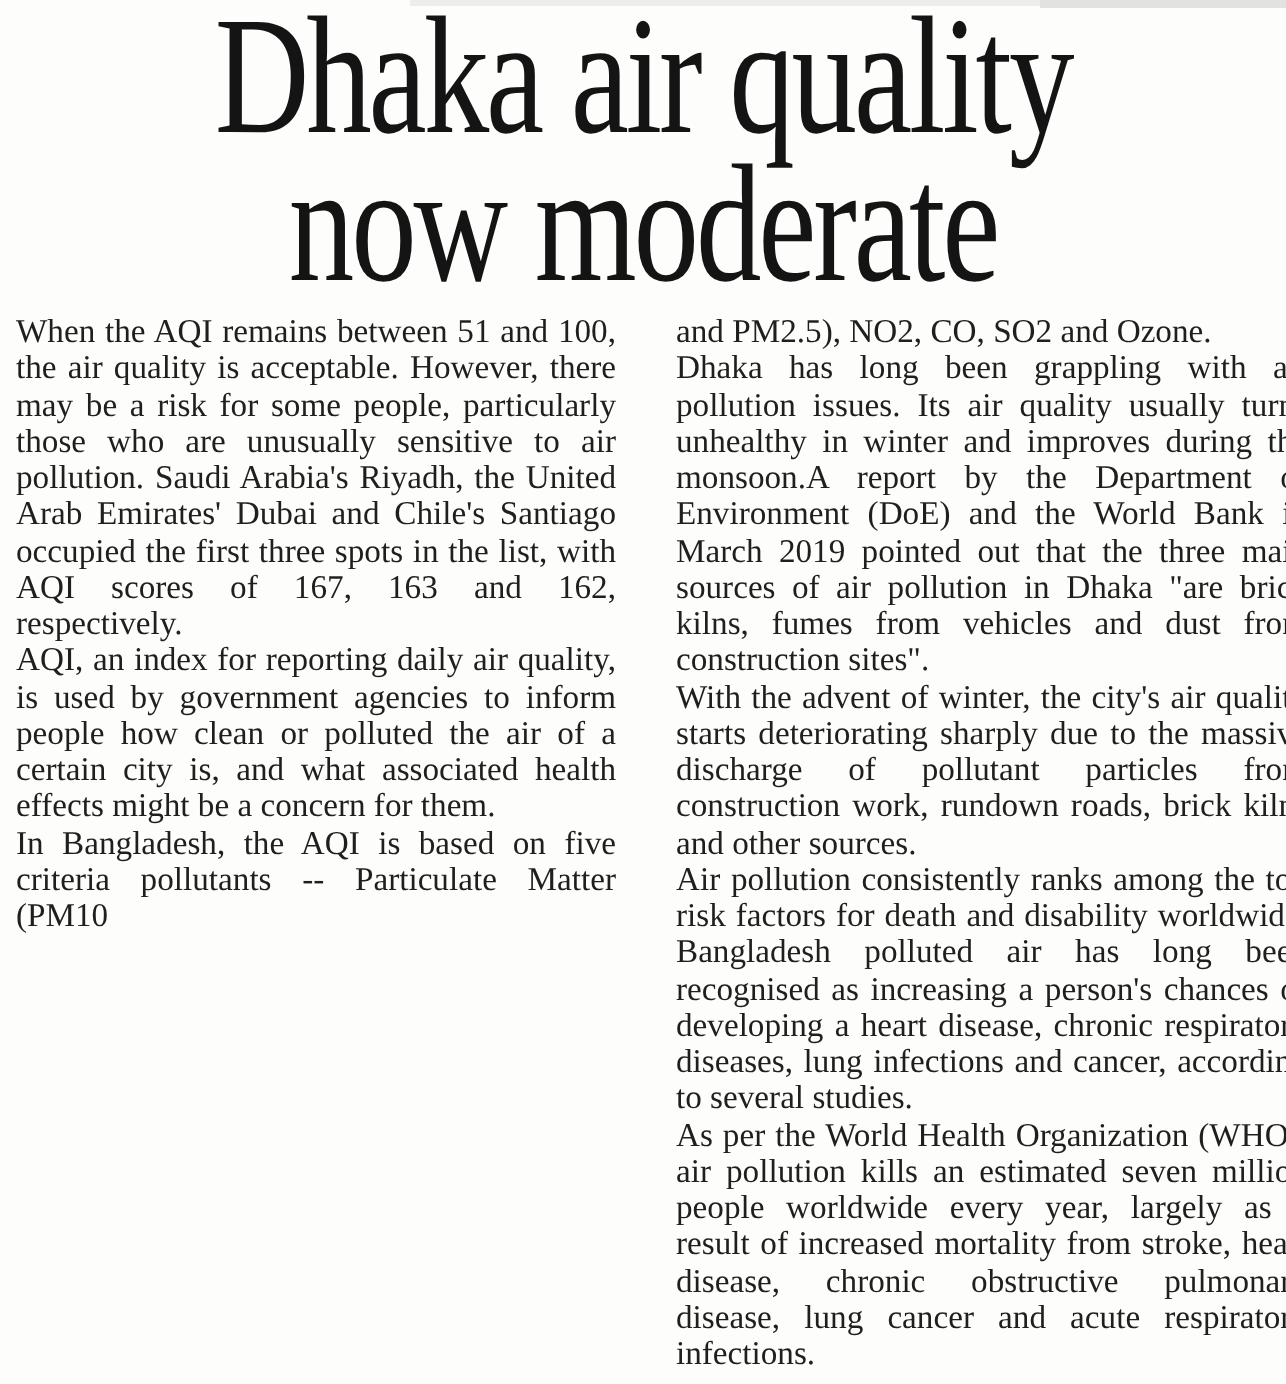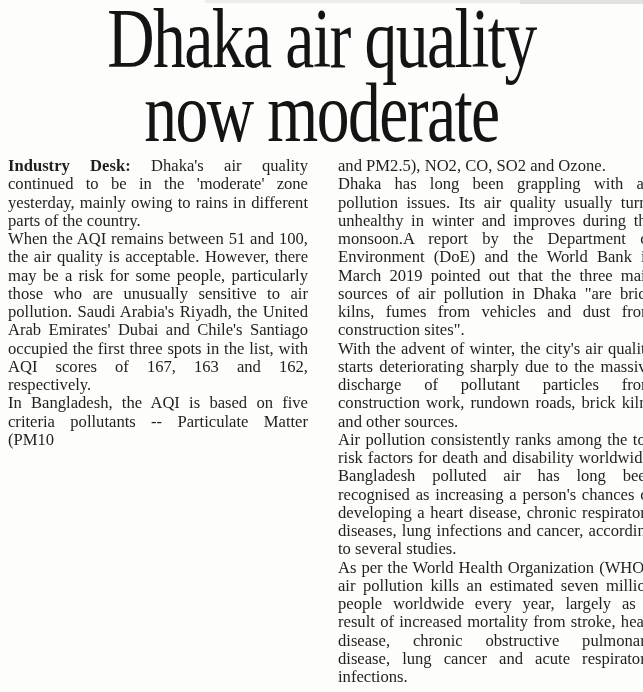--- a/index.html
+++ b/index.html
@@ -68,26 +68,23 @@
 <body>
 
 <div class="page">
 
   <div class="scan-strip-light"></div>
   <div class="scan-strip-dark"></div>
 
   <h1 class="headline"><span>Dhaka air quality</span><br><span>now moderate</span></h1>
 
   <div class="column column-left">
-    <p class="para">
-      <strong class="byline-label">Industry Desk:</strong>
-      <span>Dhaka's air quality continued to be in the 'moderate' zone yesterday, mainly owing to rains in different parts of the country.</span>
-    </p>
     <div>
         <p class="para">When the AQI remains between 51 and 100, the air quality is acceptable. However, there may be a risk for some people, particularly those who are unusually sensitive to air pollution. Saudi Arabia's Riyadh, the United Arab Emirates' Dubai and Chile's Santiago occupied the first three spots in the list, with AQI scores of 167, 163 and 162, respectively.</p>
+        <p class="para">AQI, an index for reporting daily air quality, is used by government agencies to inform people how clean or polluted the air of a certain city is, and what associated health effects might be a concern for them.</p>
         <p class="para">In Bangladesh, the AQI is based on five criteria pollutants -- Particulate Matter (PM10</p>
       </div>
   </div>
 
   <div class="column column-right">
     <div>
         <p class="para">and PM2.5), NO2, CO, SO2 and Ozone.</p>
         <p class="para">Dhaka has long been grappling with air pollution issues. Its air quality usually turns unhealthy in winter and improves during the monsoon.A report by the Department of Environment (DoE) and the World Bank in March 2019 pointed out that the three main sources of air pollution in Dhaka "are brick kilns, fumes from vehicles and dust from construction sites".</p>
         <p class="para">With the advent of winter, the city's air quality starts deteriorating sharply due to the massive discharge of pollutant particles from construction work, rundown roads, brick kilns and other sources.</p>
         <p class="para">Air pollution consistently ranks among the top risk factors for death and disability worldwide. Bangladesh polluted air has long been recognised as increasing a person's chances of developing a heart disease, chronic respiratory diseases, lung infections and cancer, according to several studies.</p>

